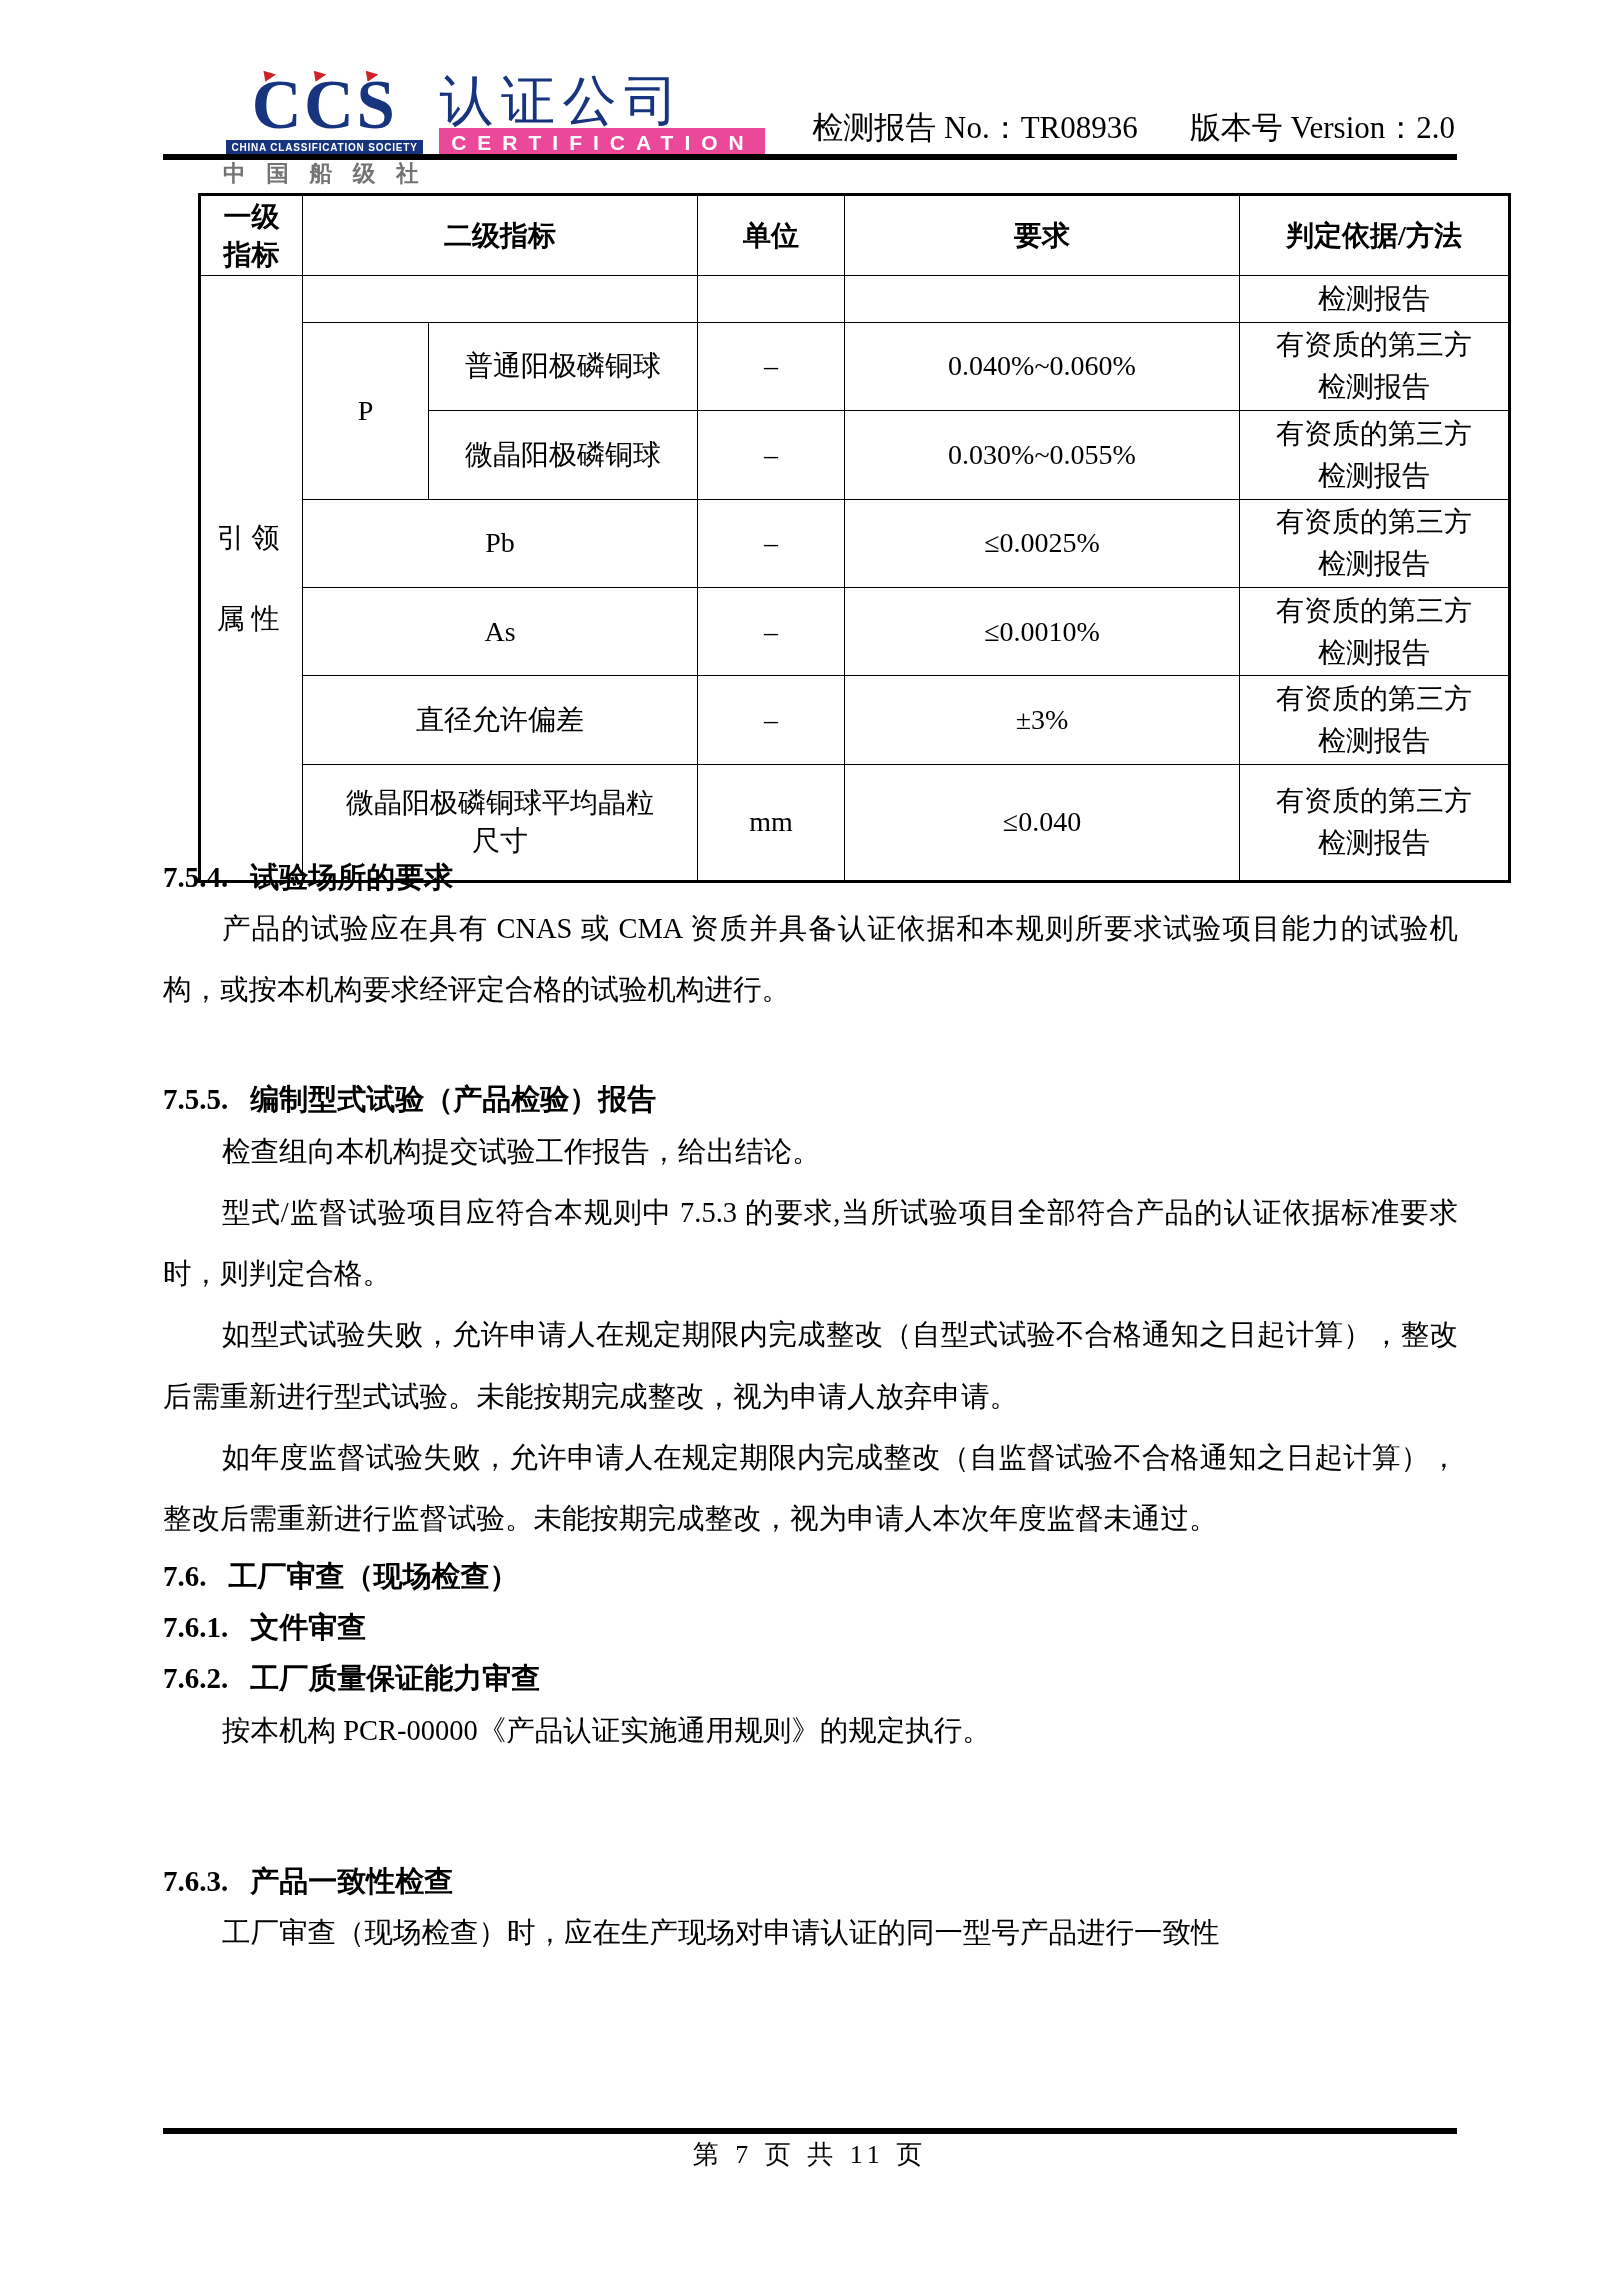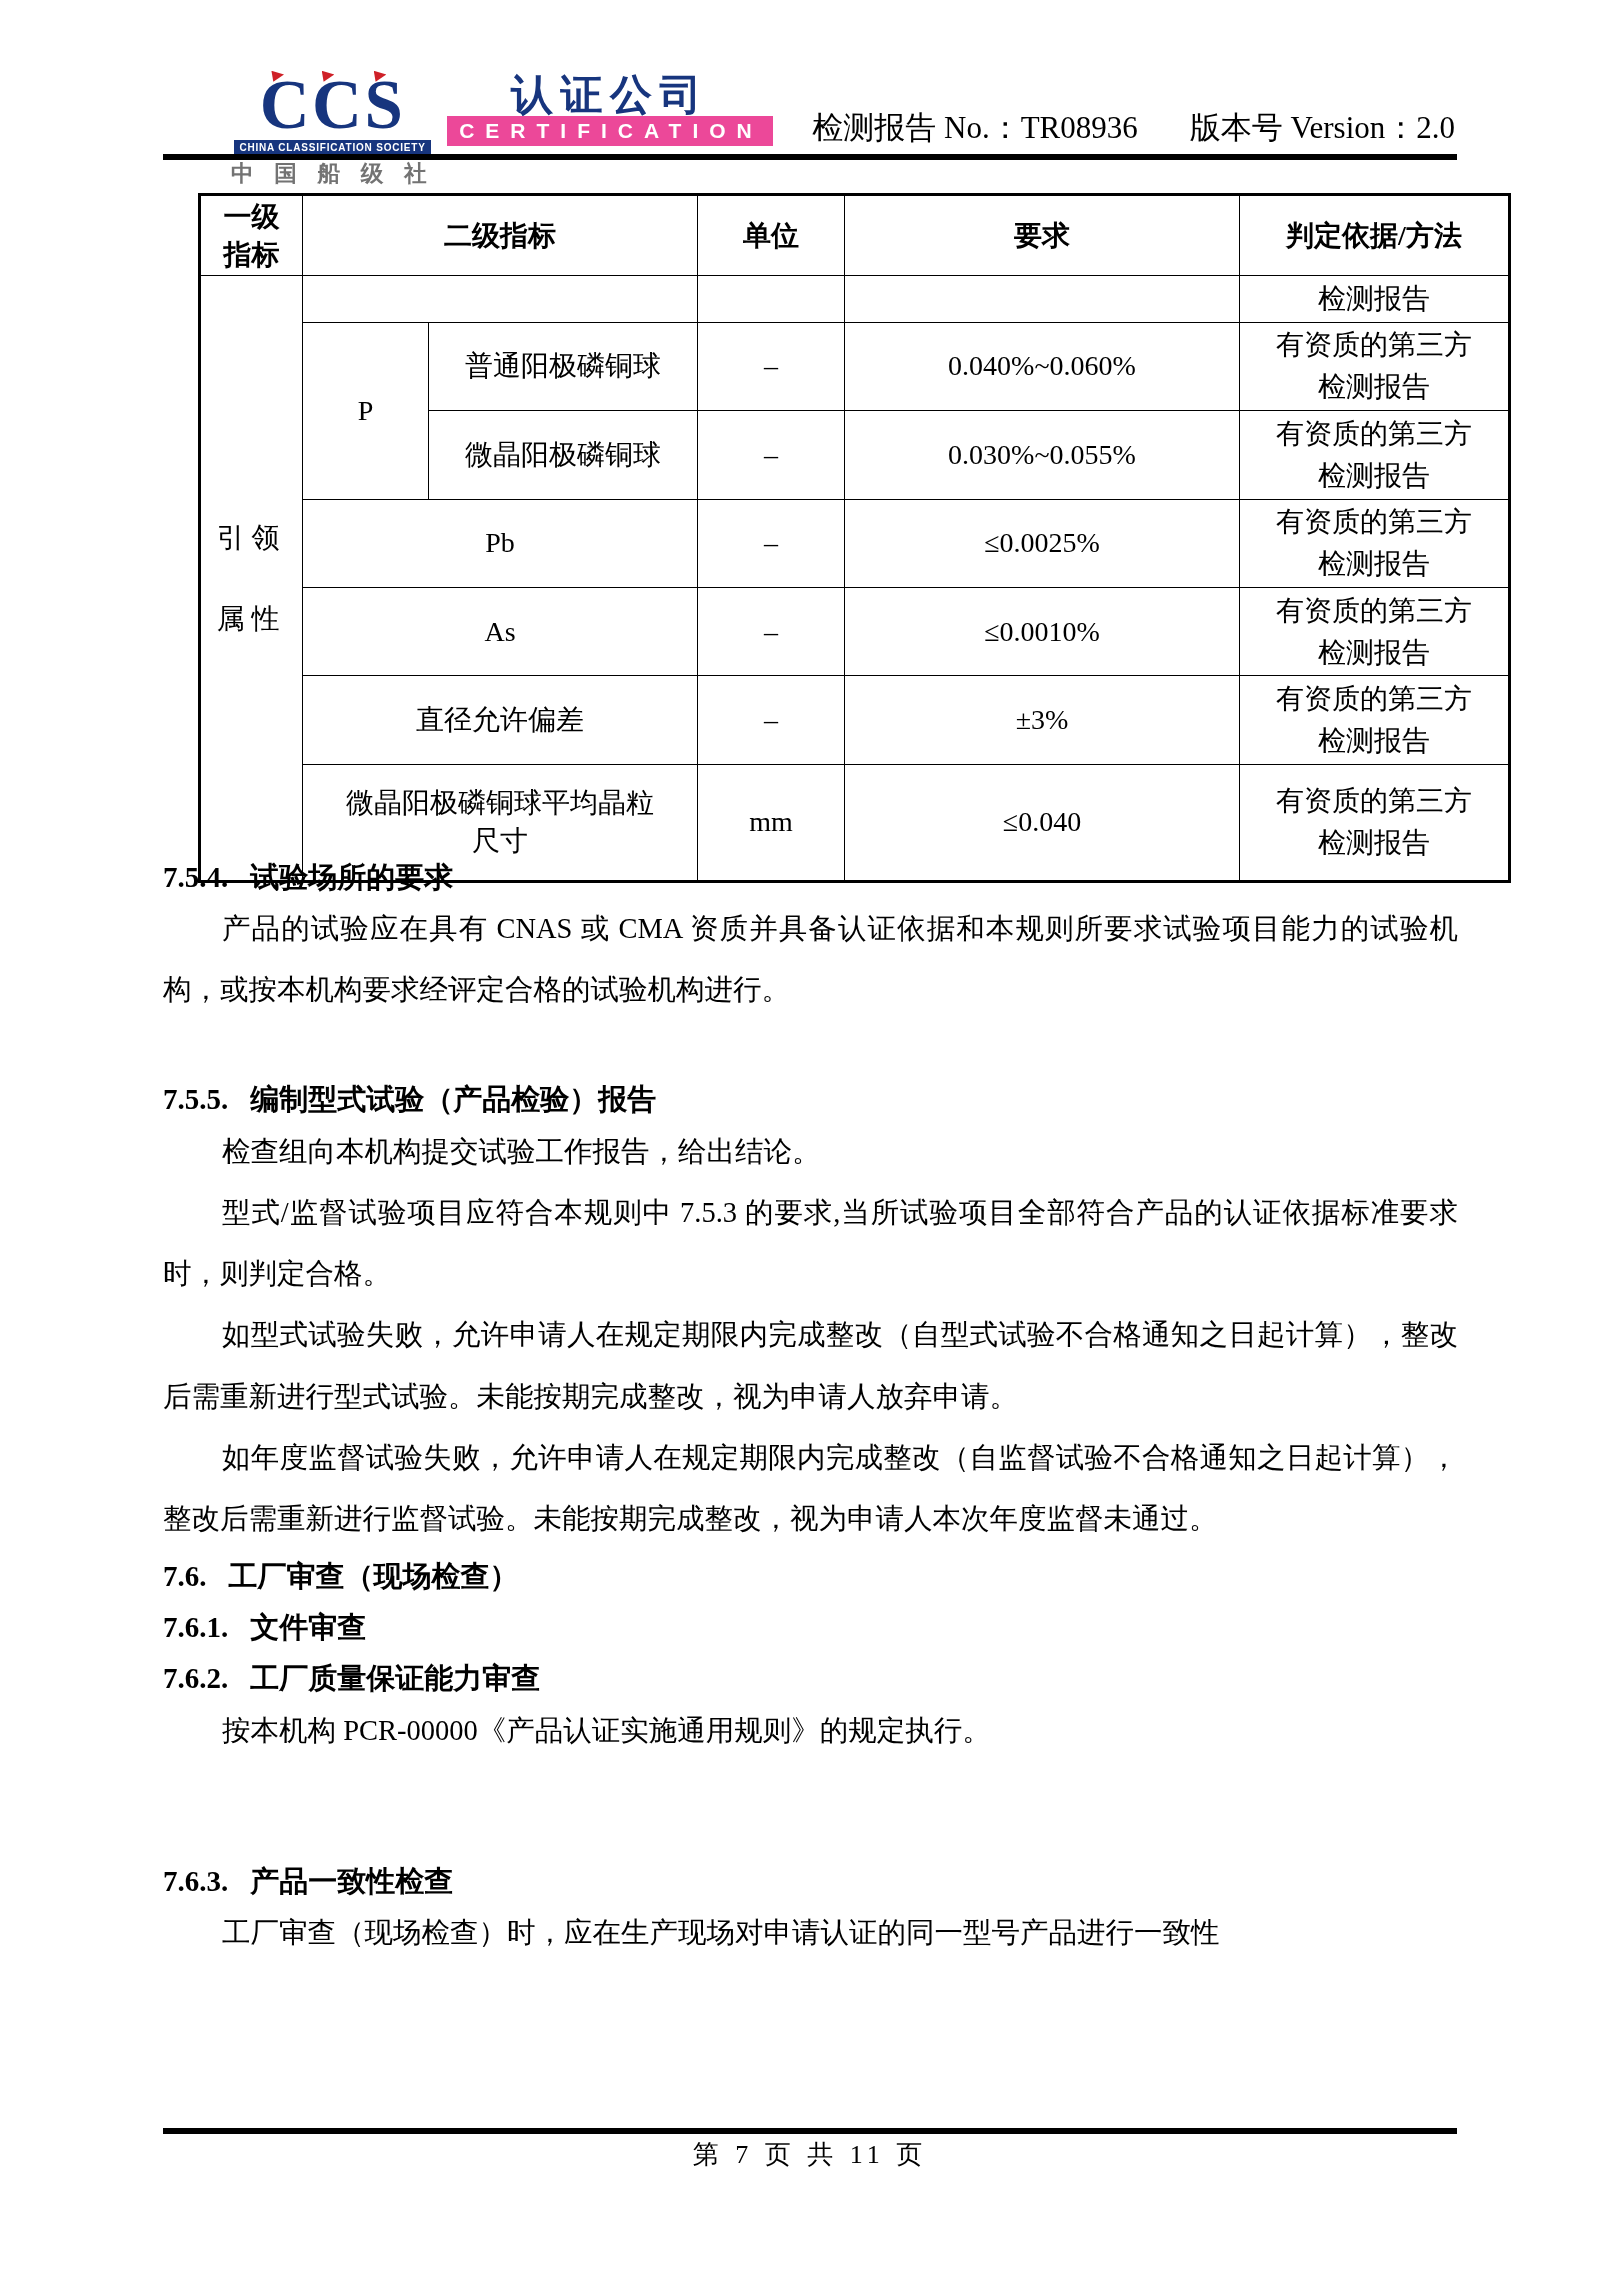--- a/index.html
+++ b/index.html
@@ -2,29 +2,29 @@
 <html style="font-size:13.4px"><head>
 <meta charset="utf-8">
 <style>
   html,body{margin:0;padding:0;background:#888;}
   .page{
     position:relative;width:1620px;height:2273px;background:#ffffff;
     font-family:"Liberation Serif","DejaVu Serif",serif;color:#000;
     overflow:hidden;margin:0 auto;
   }
   
-  .logo{position:absolute;left:231px;top:74px;display:flex;align-items:flex-start;gap:13.4px;}
+  .logo{position:absolute;left:223px;top:74px;display:flex;align-items:flex-start;gap:13.4px;}
   .logo-left{display:flex;flex-direction:column;align-items:center;}
   .ccs{position:relative;color:#17357e;font-weight:bold;font-size:69px;line-height:0.92;letter-spacing:2.5px;font-family:"Liberation Serif",serif;}
   .ccs-accent{position:absolute;width:12.6px;height:11px;background:#cf2128;clip-path:polygon(15% 100%,0 0,100% 35%);}
   .a1{left:11.7px;top:-3.3px}.a2{left:62px;top:-3.3px}.a3{left:114px;top:-3.3px}
   .soc-bar{background:#17357e;color:#fff;font-family:"Liberation Sans",sans-serif;font-weight:bold;font-size:10px;letter-spacing:0.8px;padding:2.5px 5px;white-space:nowrap;margin-top:2.5px;}
   .soc-cn{color:#737373;font-weight:bold;font-size:22.6px;letter-spacing:7.5px;white-space:nowrap;margin-top:1.7px;}
   .logo-right{display:flex;flex-direction:column;}
-  .cn-name{color:#17357e;font-weight:bold;font-size:42px;line-height:1.0;letter-spacing:7.5px;white-space:nowrap;text-align:center;}
+  .cn-name{color:#17357e;font-weight:normal;font-size:54px;line-height:1.0;letter-spacing:7.5px;white-space:nowrap;}
   .cert-bar{background:#ec4899;color:#fff;font-family:"Liberation Sans",sans-serif;font-weight:bold;font-size:21px;letter-spacing:11px;padding:2.5px 10px 3.3px 11.7px;white-space:nowrap;}
   .docinfo{position:absolute;top:107px;right:165px;font-size:31px;white-space:nowrap;}
   .docinfo .gap{display:inline-block;width:52px;}
   .header-rule{position:absolute;top:154px;left:163px;width:1294px;height:5.9px;background:#000;}
   
   .tbl-wrap{position:absolute;top:193px;left:198px;}
   table.spec{border-collapse:collapse;table-layout:fixed;width:1311px;border:3.3px solid #000;}
   table.spec col.c1{width:103px}table.spec col.c2a{width:126px}table.spec col.c2b{width:269px}
   table.spec col.c3{width:147px}table.spec col.c4{width:395px}table.spec col.c5{width:270px}
   table.spec th,table.spec td{border:1.7px solid #000;text-align:center;vertical-align:middle;font-size:28px;padding:1.7px 5px;font-weight:normal;overflow:hidden;}

